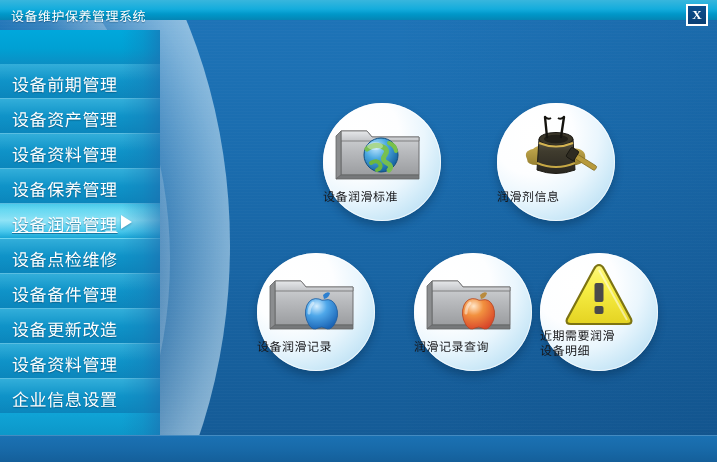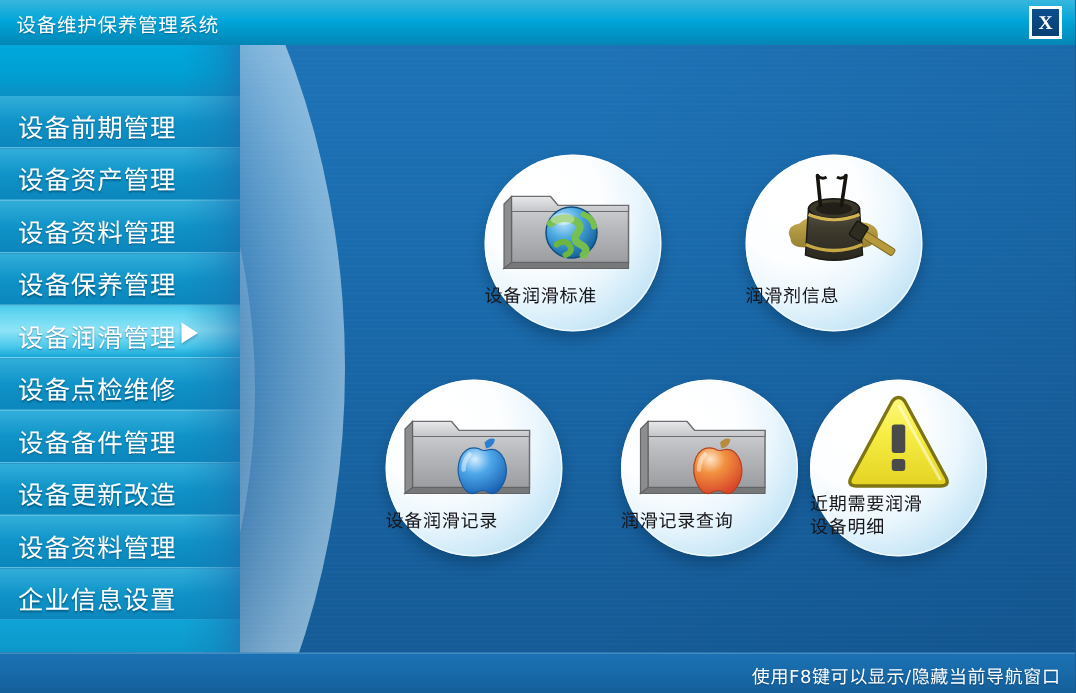--- a/index.html
+++ b/index.html
@@ -79,21 +79,21 @@
     background: linear-gradient(90deg,
       rgba(0,0,0,0.00) 55%,
       rgba(0,30,70,0.10) 100%);
   }
 
   
   .titlebar {
     position: absolute;
     left: 0; top: 0;
     width: 717px;
-    height: 30px;
+    height: 20px;
     background: linear-gradient(180deg, #00a2d4 0%, #00a6da 45%, #0193c4 78%, #0585b4 100%);
     box-sizing: border-box;
     z-index: 20;
   }
   .titlebar .tb-sheen {
     position: absolute;
     left: 0; top: 0; right: 0; height: 14px;
     background: linear-gradient(180deg, rgba(255,255,255,.22), rgba(255,255,255,0));
   }
   .title-text {
@@ -174,20 +174,21 @@
     text-shadow: 0 1px 1px rgba(0,55,85,.5);
     z-index: 2;
   }
   .nav-item.selected {
     background: linear-gradient(180deg,
         #2fc3e8 0%, #57d4f0 16%, #8fe3f6 48%, #49c8ec 80%, #17a6d6 100%);
   }
   .nav-item.selected .nav-label {
     color: #ffffff;
     text-shadow: 0 1px 1px rgba(0,70,110,.55);
+    text-decoration: underline;
   }
   .nav-arrow {
     position: absolute;
     right: 28px;
     top: 11px;
     width: 0; height: 0;
     border-left: 11px solid #ffffff;
     border-top: 7px solid transparent;
     border-bottom: 7px solid transparent;
     z-index: 2;
@@ -616,16 +617,15 @@
         <rect x="29.5" y="43" width="9" height="8" rx="2" fill="#4a4a4a"></rect>
       </g>
           </svg></div>
         <div class="icon-label">近期需要润滑
 设备明细</div>
       </div>
     </div>
 
   <div class="statusbar">
     <div class="sb-line"></div>
-    <div class="status-text">使用F8键可以显示/隐藏当前导航窗口</div>
   </div>
 
 </div>
 
 </body></html>

